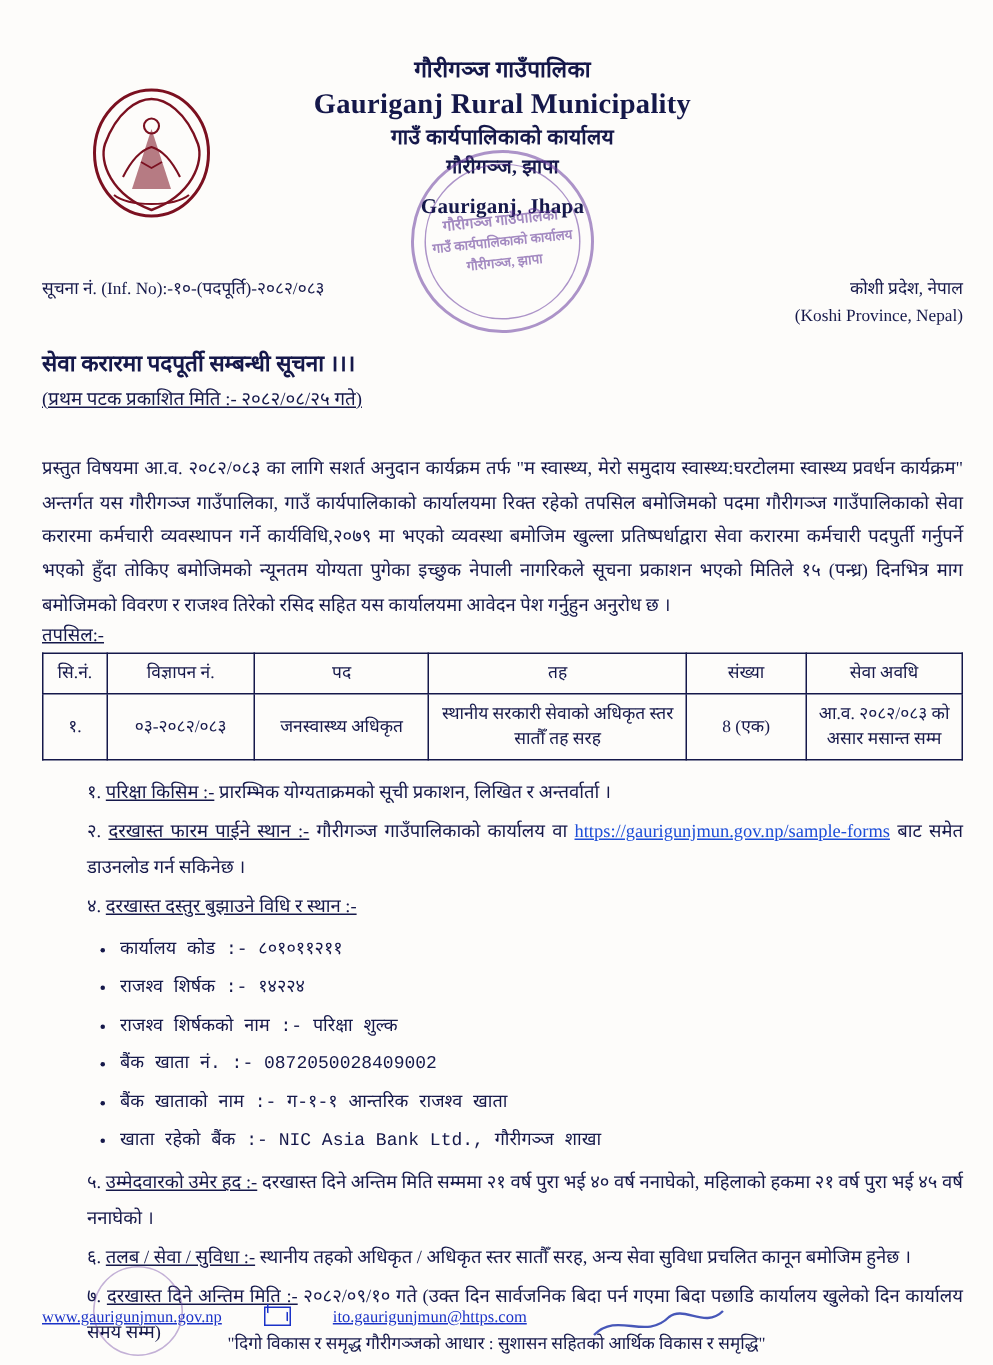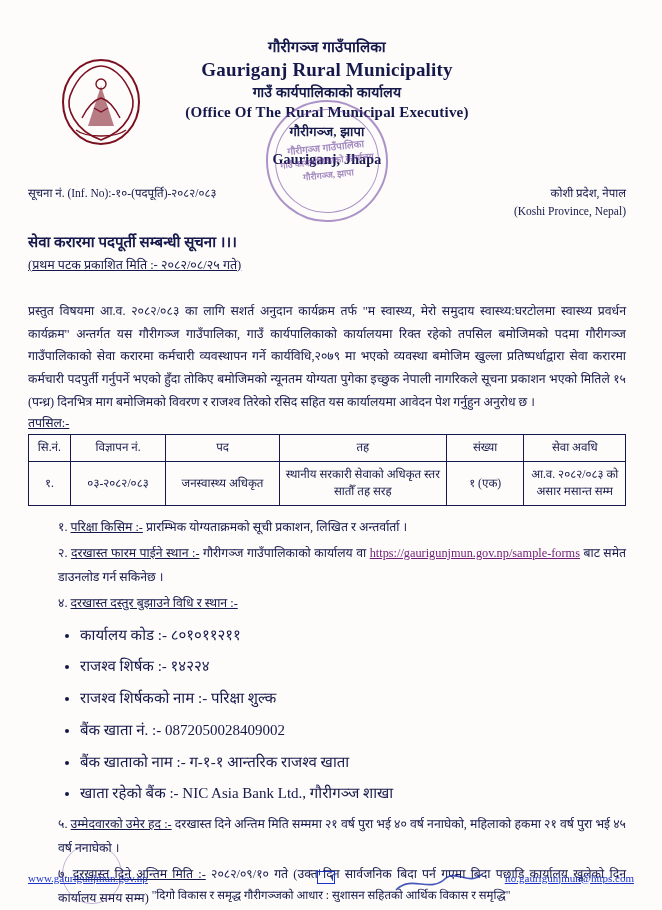--- a/index.html
+++ b/index.html
@@ -14,21 +14,21 @@
     font-family: "Liberation Serif", serif;
     color: #15184a;
     position: relative;
   }
   .page {
     position: relative;
     width: 662px;
     height: 910px;
     background: #fdfcfa;
     box-sizing: border-box;
-    padding: 26px 36px 10px 28px;
+    padding: 26px 20px 10px 28px;
   }
   
   .header {
     position: relative;
     text-align: center;
     min-height: 140px;
   }
   .emblem {
     position: absolute;
     left: 30px;
@@ -146,43 +146,44 @@
     padding-left: 46px;
     font-size: 12.3px;
     line-height: 1.95;
   }
   ol.nlist > li {
     margin-bottom: 2px;
     text-align: justify;
   }
   ol.nlist > li::marker { }
   .uline { text-decoration: underline; }
-  .link { color: #701a75; text-decoration: underline; }
+  .link { color: #1d4ed8; text-decoration: underline; }
 
   ul.sublist {
     list-style: disc;
     margin: 4px 0 4px 0;
     padding-left: 52px;
-    font-size: 15px;
+    font-size: 12px;
     line-height: 2.05;
+    font-family: Liberation Mono, monospace;
   }
   ul.sublist li { margin-bottom: 1px; }
 
   
   .footer {
     position: absolute;
     left: 28px;
     right: 28px;
     bottom: 8px;
     text-align: center;
   }
   .footer-top {
     display: flex;
     align-items: center;
-    justify-content: space-between;
+    justify-content: flex-start;
     gap: 28px;
     font-size: 11px;
   }
   .footer-top .web { color: #1a32c8; text-decoration: underline; }
   .footer-top .mail { color: #1a32c8; text-decoration: underline; }
   .mail-icon {
     display: inline-block;
     width: 16px; height: 11px;
     border: 1px solid #1a32c8;
     position: relative;
@@ -238,21 +239,20 @@
         <path d="M30 70 L43 30 L56 70 Z" fill="#7b1020" opacity="0.55"></path>
         <circle cx="43" cy="28" r="5" fill="none" stroke="#7b1020" stroke-width="1.4"></circle>
         <path d="M18 74 C28 82 58 82 68 74" fill="none" stroke="#7b1020" stroke-width="1.4"></path>
         <path d="M36 52 L43 56 L50 52" fill="none" stroke="#7b1020" stroke-width="1.2"></path>
       </svg>
     </div>
 
     <div class="hdr-line h-np1">गौरीगञ्ज गाउँपालिका</div>
     <div class="hdr-line h-en1">Gauriganj Rural Municipality</div>
     <div class="hdr-line h-np2">गाउँ कार्यपालिकाको कार्यालय</div>
-    <div class="hdr-line h-en2">(Office Of The Rural Municipal Executive)</div>
     <div class="hdr-line h-np3">गौरीगञ्ज, झापा</div>
     <div class="hdr-line h-en3">Gauriganj, Jhapa</div>
 
     <div class="stamp">
       <div class="ring"></div>
       <div class="stamp-t">गौरीगञ्ज गाउँपालिका</div>
       <div class="stamp-m">गाउँ कार्यपालिकाको कार्यालय</div>
       <div class="stamp-b">गौरीगञ्ज, झापा</div>
     </div>
   </div>
@@ -289,21 +289,21 @@
         <th class="col-qty">संख्या</th>
         <th class="col-period">सेवा अवधि</th>
       </tr>
     </thead>
     <tbody>
       <tr>
         <td>१.</td>
         <td>०३-२०८२/०८३</td>
         <td>जनस्वास्थ्य अधिकृत</td>
         <td>स्थानीय सरकारी सेवाको अधिकृत स्तर सातौँ तह सरह</td>
-        <td>१ (एक)</td>
+        <td>8 (एक)</td>
         <td>आ.व. २०८२/०८३ को असार मसान्त सम्म</td>
       </tr>
     </tbody>
   </table>
 
   
   <ol class="nlist" style="list-style:none; padding-left:30px;">
     <li>
       <span>१.</span>
       <span class="uline">परिक्षा किसिम :-</span><span> प्रारम्भिक योग्यताक्रमको सूची प्रकाशन, लिखित र अन्तर्वार्ता ।</span>
@@ -328,20 +328,24 @@
     <li>खाता रहेको बैंक :- NIC Asia Bank Ltd., गौरीगञ्ज शाखा</li>
   </ul>
 
   
   <ol class="nlist" style="list-style:none; padding-left:30px; margin-top:2px;">
     <li>
       <span>५.</span>
       <span class="uline">उम्मेदवारको उमेर हद :-</span><span> दरखास्त दिने अन्तिम मिति सम्ममा २१ वर्ष पुरा भई ४० वर्ष ननाघेको, महिलाको हकमा २१ वर्ष पुरा भई ४५ वर्ष ननाघेको ।</span>
     </li>
     <li>
+      <span>६.</span>
+      <span class="uline">तलब / सेवा / सुविधा :-</span><span> स्थानीय तहको अधिकृत / अधिकृत स्तर सातौँ सरह, अन्य सेवा सुविधा प्रचलित कानून बमोजिम हुनेछ ।</span>
+    </li>
+    <li>
       <span>७.</span>
       <span class="uline">दरखास्त दिने अन्तिम मिति :-</span><span> २०८२/०९/१० गते (उक्त दिन सार्वजनिक बिदा पर्न गएमा बिदा पछाडि कार्यालय खुलेको दिन कार्यालय समय सम्म)</span>
     </li>
 
   </ol>
 
   
   
 
   

